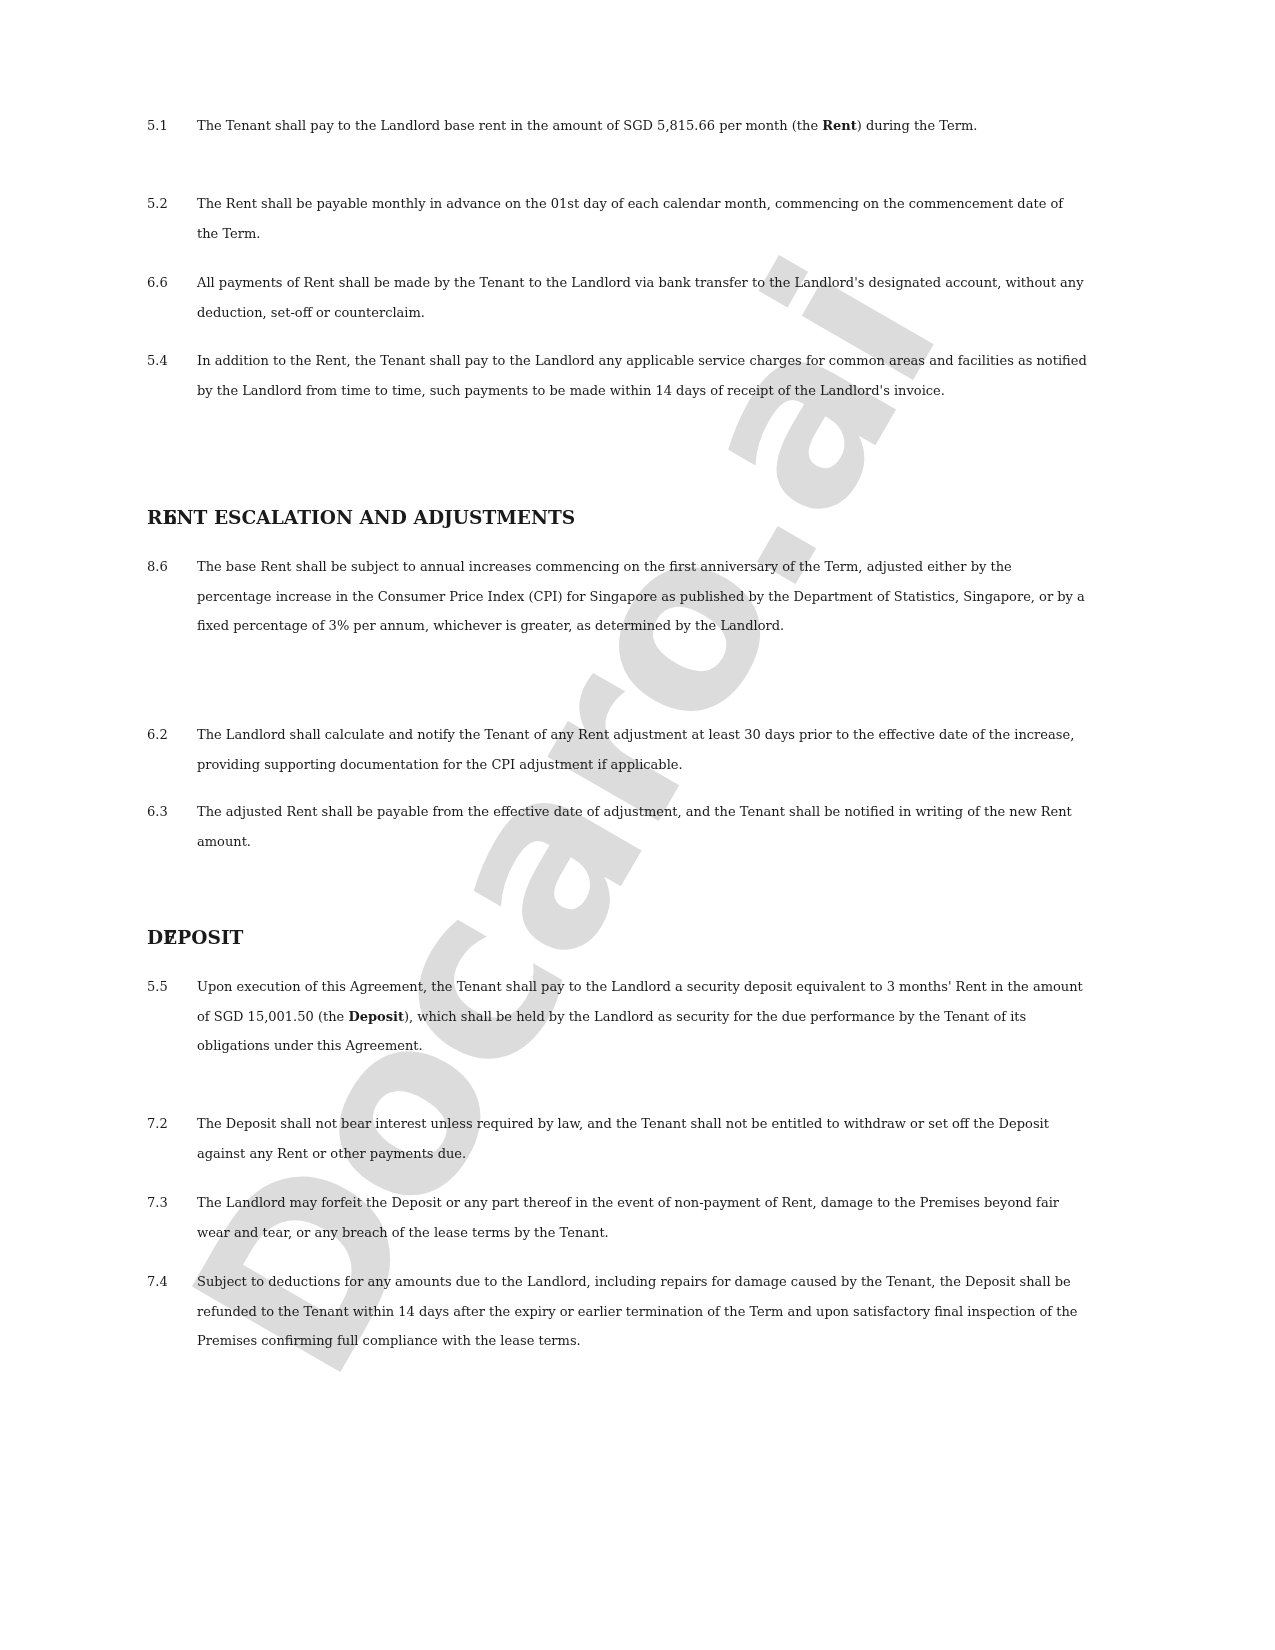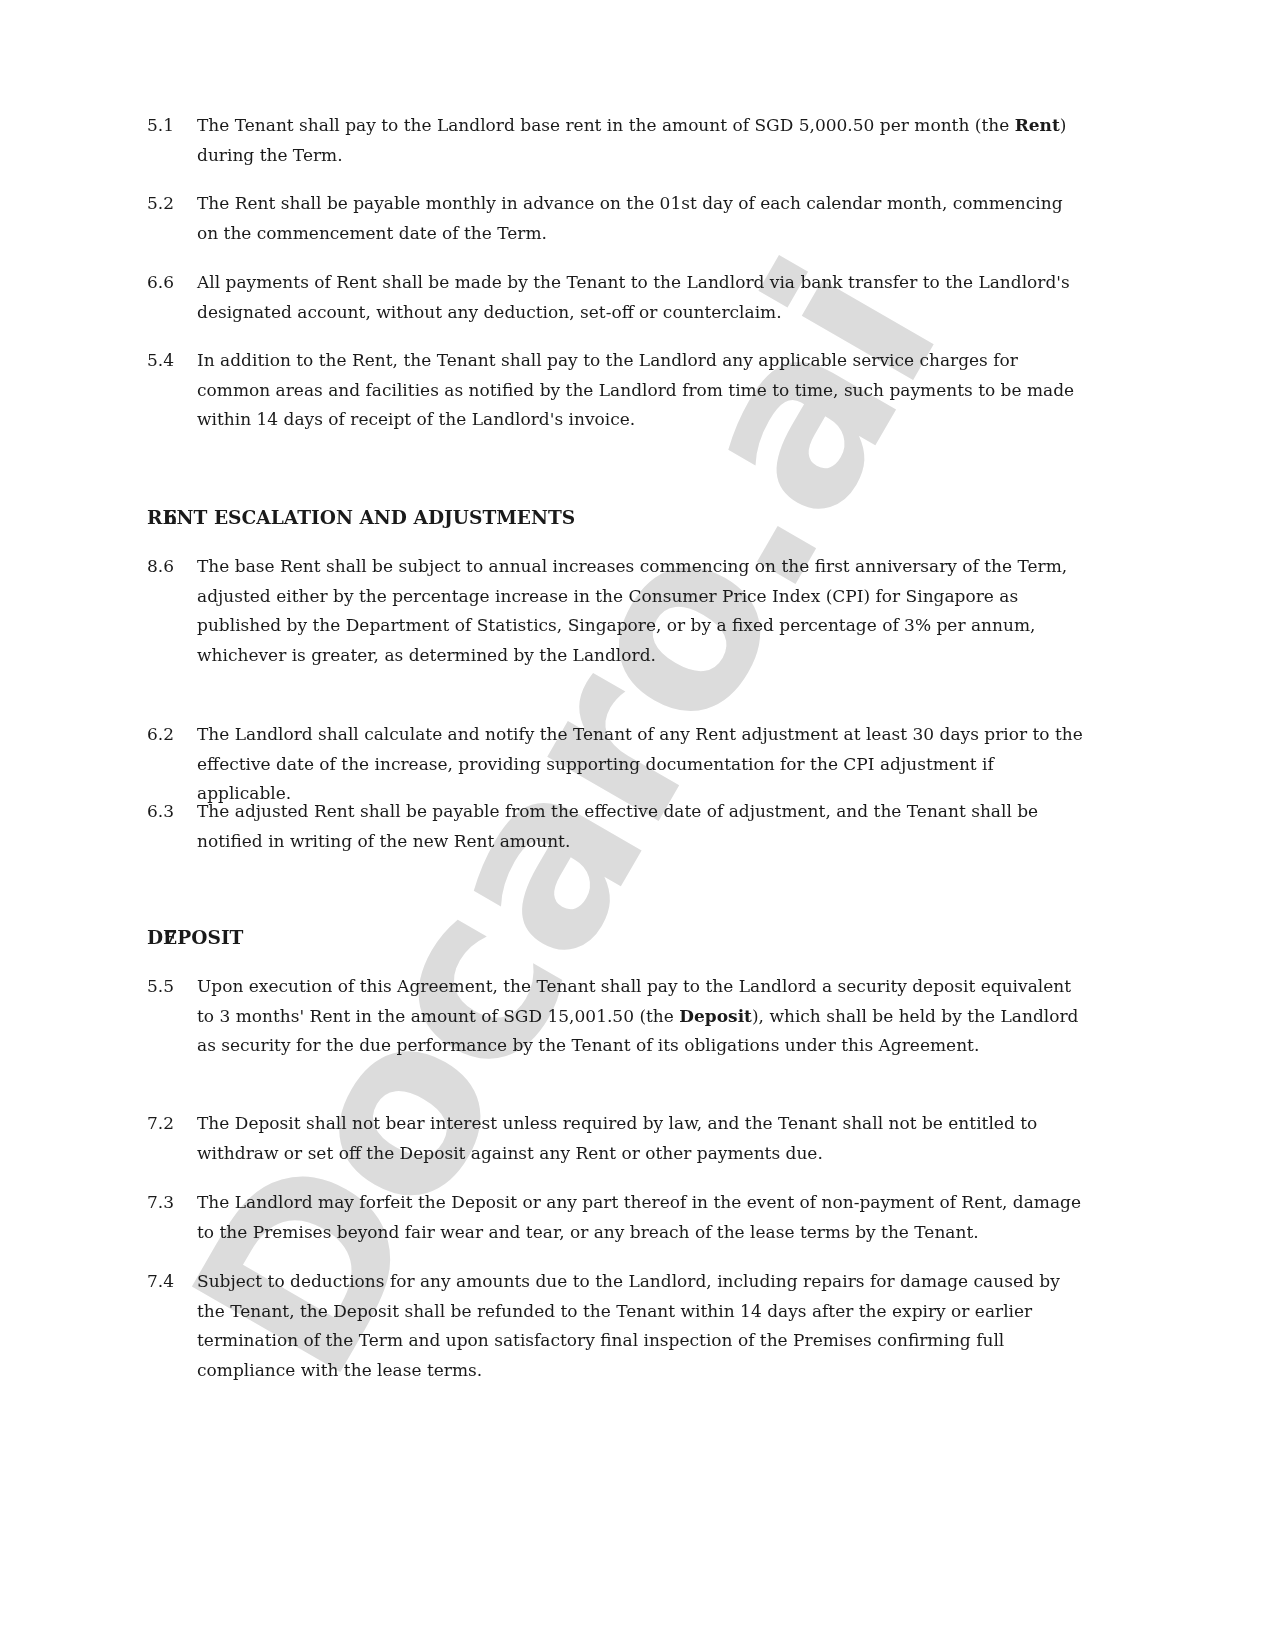--- a/index.html
+++ b/index.html
@@ -34,21 +34,21 @@
     position: absolute;
     left: 0;
     top: 0;
     width: 1275px;
     z-index: 1;
   }
   .clause {
     position: absolute;
     left: 147px;
     width: 940px;
-    font-size: 17px;
+    font-size: 13px;
     line-height: 29.5px;
   }
   .clause .num {
     position: absolute;
     left: 0;
     top: 0;
     width: 45px;
   }
   .clause .text {
     margin-left: 50px;
@@ -74,21 +74,21 @@
 </style>
 </head>
 <body>
 
 <div class="watermark">Docaro.ai</div>
 
 <div class="page">
 
   <div class="clause" style="top:111px;">
     <span class="num">5.1</span>
-    <span class="text"><span>The Tenant shall pay to the Landlord base rent in the amount of SGD 5,000.50 per month (the </span><b>Rent</b><span>) during the Term.</span></span>
+    <span class="text"><span>The Tenant shall pay to the Landlord base rent in the amount of SGD 5,815.66 per month (the </span><b>Rent</b><span>) during the Term.</span></span>
   </div>
 
   <div class="clause" style="top:189px;">
     <span class="num">5.2</span>
     <span class="text">The Rent shall be payable monthly in advance on the 01st day of each calendar month, commencing on the commencement date of the Term.</span>
   </div>
 
   <div class="clause" style="top:268px;">
     <span class="num">6.6</span>
     <span class="text">All payments of Rent shall be made by the Tenant to the Landlord via bank transfer to the Landlord's designated account, without any deduction, set-off or counterclaim.</span>

